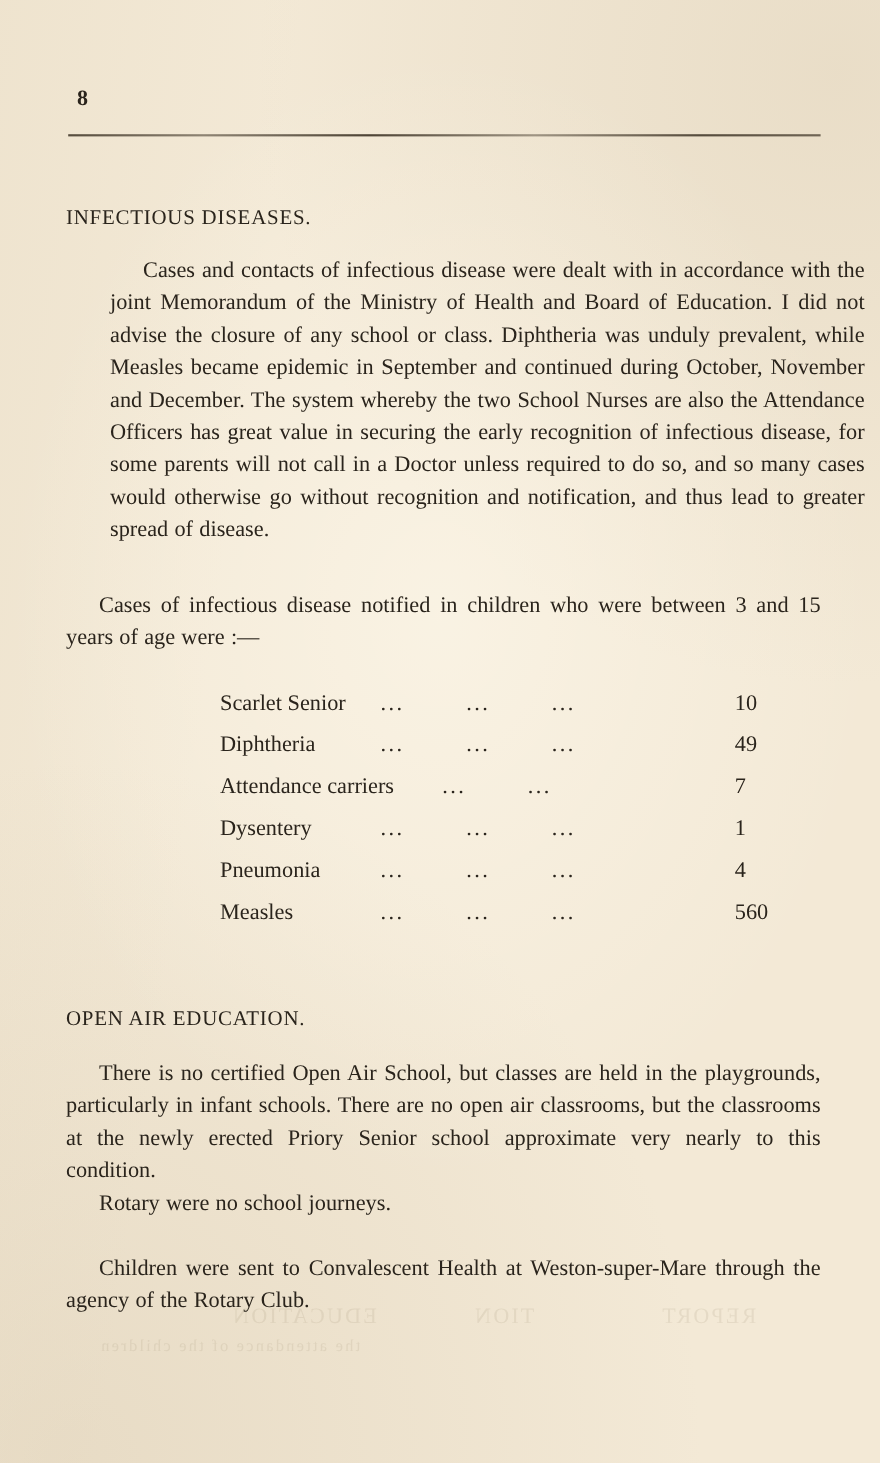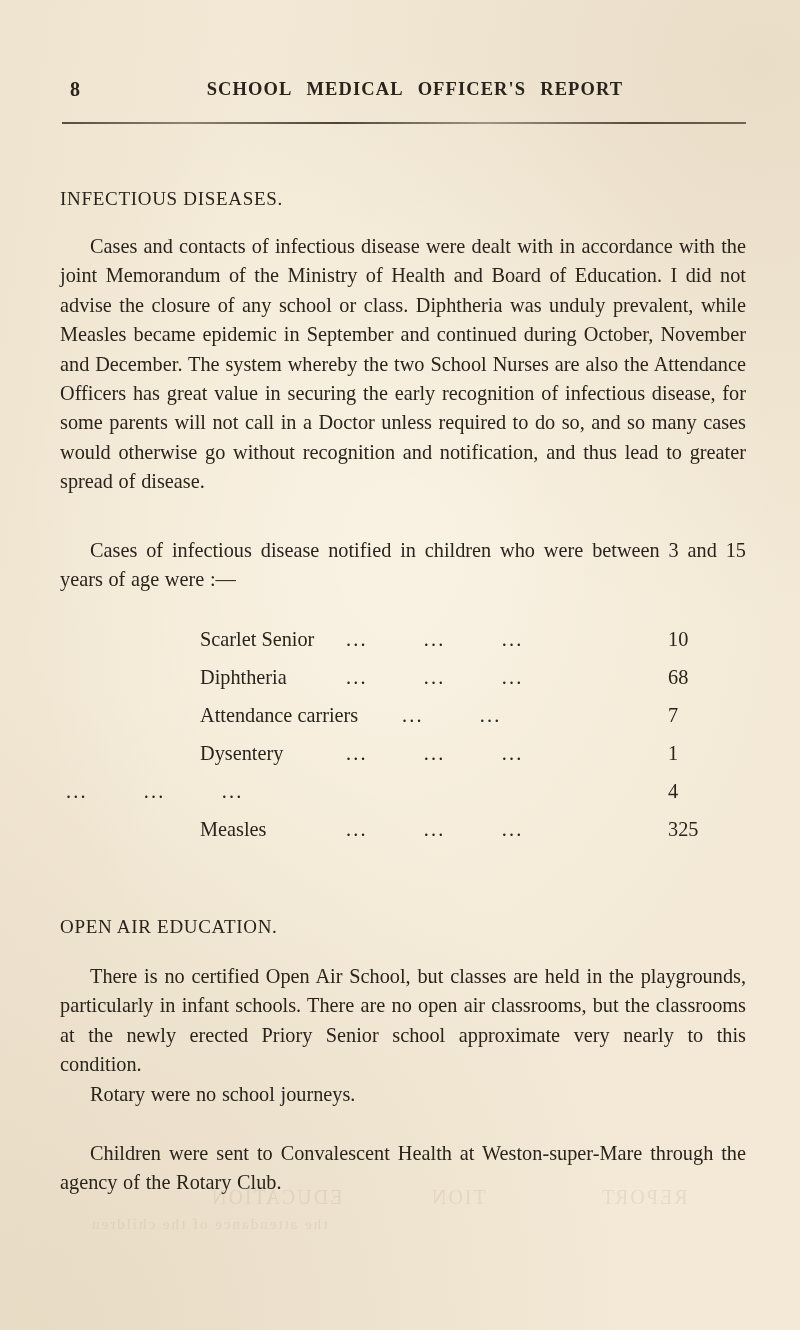--- a/index.html
+++ b/index.html
@@ -144,31 +144,28 @@
 
   <div class="paper-grain"></div>
 
   <div class="showthrough" style="left:210px; top:1186px; font-size:20px;">EDUCATION</div>
   <div class="showthrough" style="left:430px; top:1186px; font-size:20px;">TION</div>
   <div class="showthrough" style="left:600px; top:1186px; font-size:20px;">REPORT</div>
   <div class="showthrough" style="left:90px; top:1216px; font-size:15px;">the attendance of the children</div>
 
   <div class="runhead">
     <div class="folio">8</div>
-    <div class="runhead-title">
-      <span>SCHOOL</span><span>MEDICAL</span><span>OFFICER'S</span><span>REPORT</span>
-    </div>
   </div>
   <div class="rule"></div>
 
   <div class="block" style="top:188px;">
     <h2 class="section">INFECTIOUS DISEASES.</h2>
   </div>
 
-  <div class="block" style="top:232px;">
+  <div class="block" style="top:232px;margin-left:40px;">
     <p class="para">Cases and contacts of infectious disease were dealt with in accordance with the joint Memorandum of the Ministry of Health and Board of Education. I did not advise the closure of any school or class. Diphtheria was unduly prevalent, while Measles became epidemic in September and continued during October, November and December. The system whereby the two School Nurses are also the Attendance Officers has great value in securing the early recognition of infectious disease, for some parents will not call in a Doctor unless required to do so, and so many cases would otherwise go without recognition and notification, and thus lead to greater spread of disease.</p>
   </div>
 
   <div class="block" style="top:536px;">
     <p class="para">Cases of infectious disease notified in children who were between 3 and 15 years of age were :—</p>
   </div>
 
   <div class="stats" style="top:628px;">
 
     <div class="stat-row">
@@ -181,21 +178,21 @@
       <div class="stat-value">10</div>
     </div>
 
     <div class="stat-row">
       <div class="stat-label">Diphtheria</div>
       <div class="stat-dots">
         <span>...</span>
         <span>...</span>
         <span>...</span>
       </div>
-      <div class="stat-value">68</div>
+      <div class="stat-value">49</div>
     </div>
 
     <div class="stat-row">
       <div class="stat-label">Attendance carriers</div>
       <div class="stat-dots short" style="padding-left:62px;">
         <span>...</span>
         <span>...</span>
       </div>
       <div class="stat-value">7</div>
     </div>
@@ -204,36 +201,37 @@
       <div class="stat-label">Dysentery</div>
       <div class="stat-dots">
         <span>...</span>
         <span>...</span>
         <span>...</span>
       </div>
       <div class="stat-value">1</div>
     </div>
 
     <div class="stat-row">
+      <div class="stat-label">Pneumonia</div>
       <div class="stat-dots">
         <span>...</span>
         <span>...</span>
         <span>...</span>
       </div>
       <div class="stat-value">4</div>
     </div>
 
     <div class="stat-row">
       <div class="stat-label">Measles</div>
       <div class="stat-dots">
         <span>...</span>
         <span>...</span>
         <span>...</span>
       </div>
-      <div class="stat-value">325</div>
+      <div class="stat-value">560</div>
     </div>
 
   </div>
 
   <div class="block" style="top:962px;">
     <p class="para">There is no certified Open Air School, but classes are held in the playgrounds, particularly in infant schools. There are no open air classrooms, but the classrooms at the newly erected Priory Senior school approximate very nearly to this condition.</p>
   </div>
 
   <div class="block" style="top:916px;">
     <h2 class="section">OPEN AIR EDUCATION.</h2>

